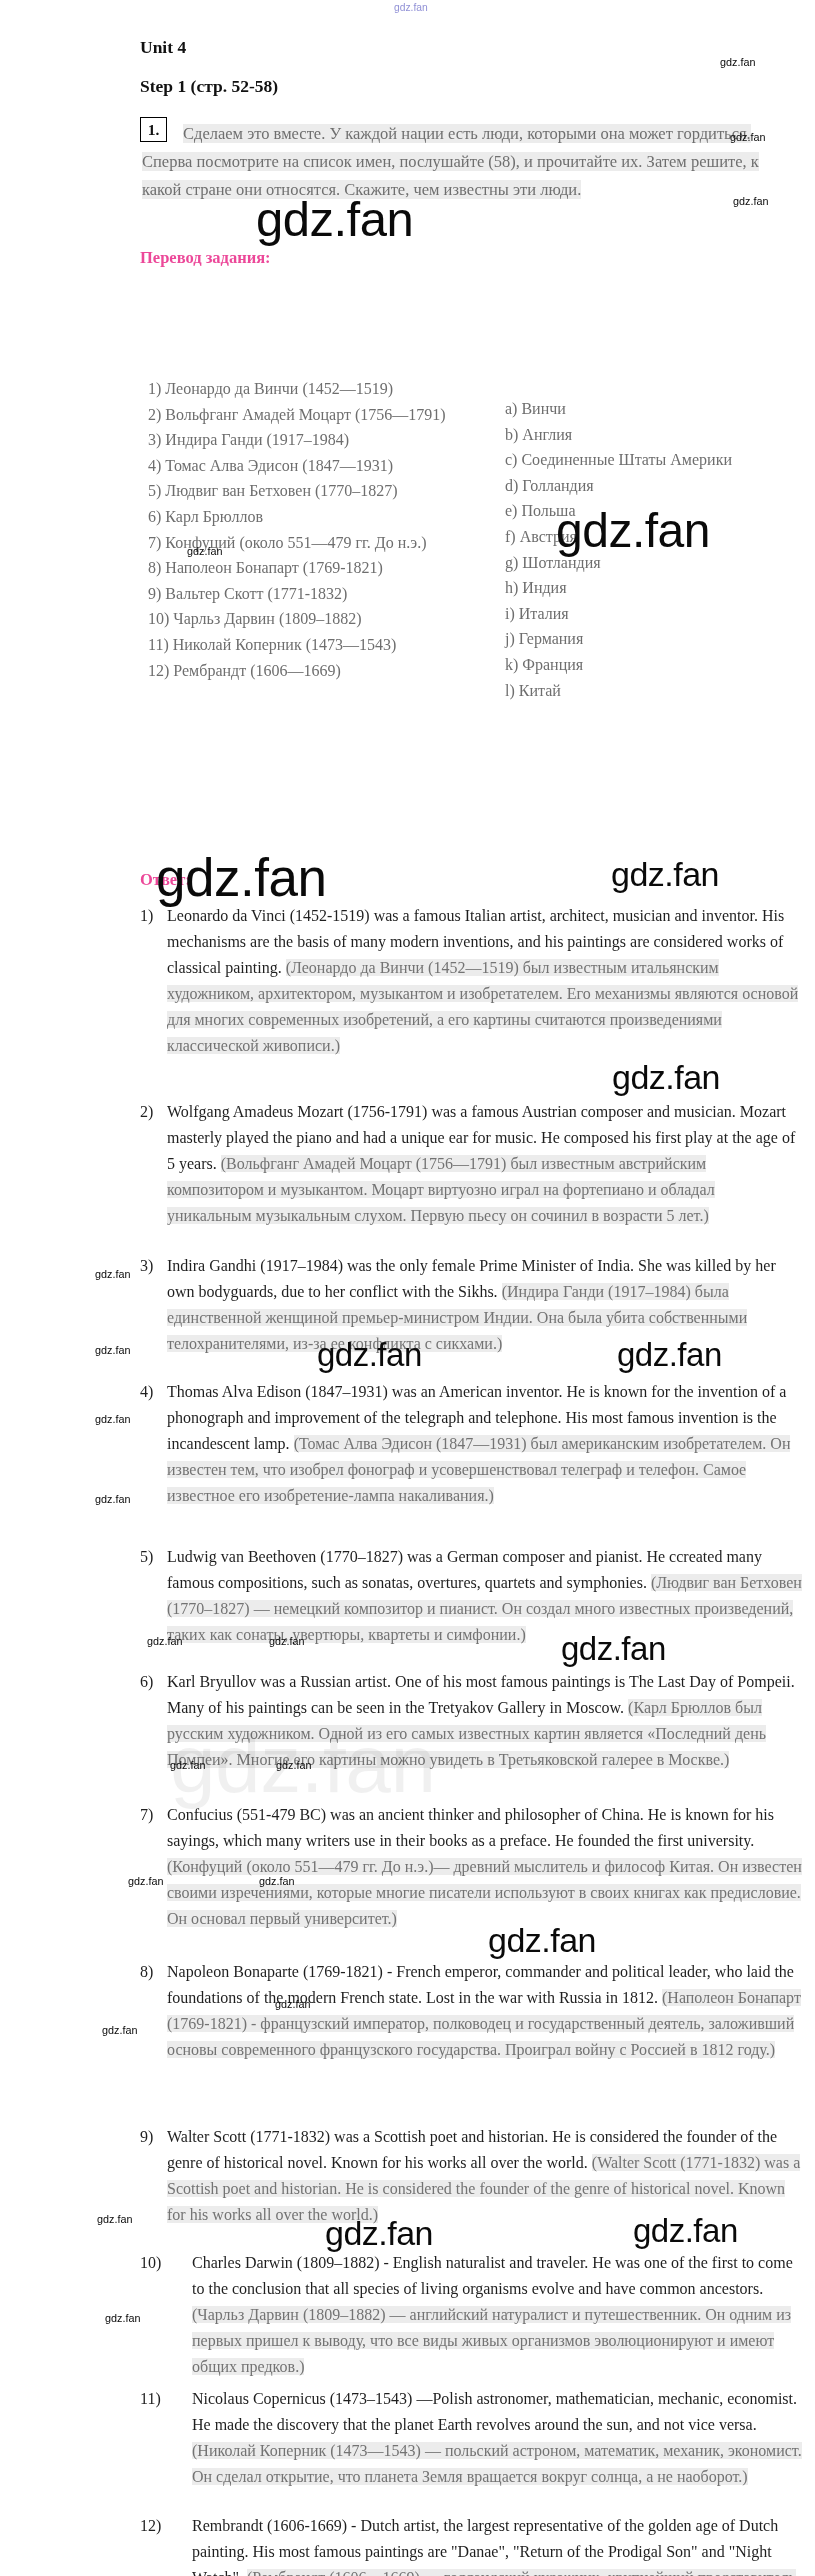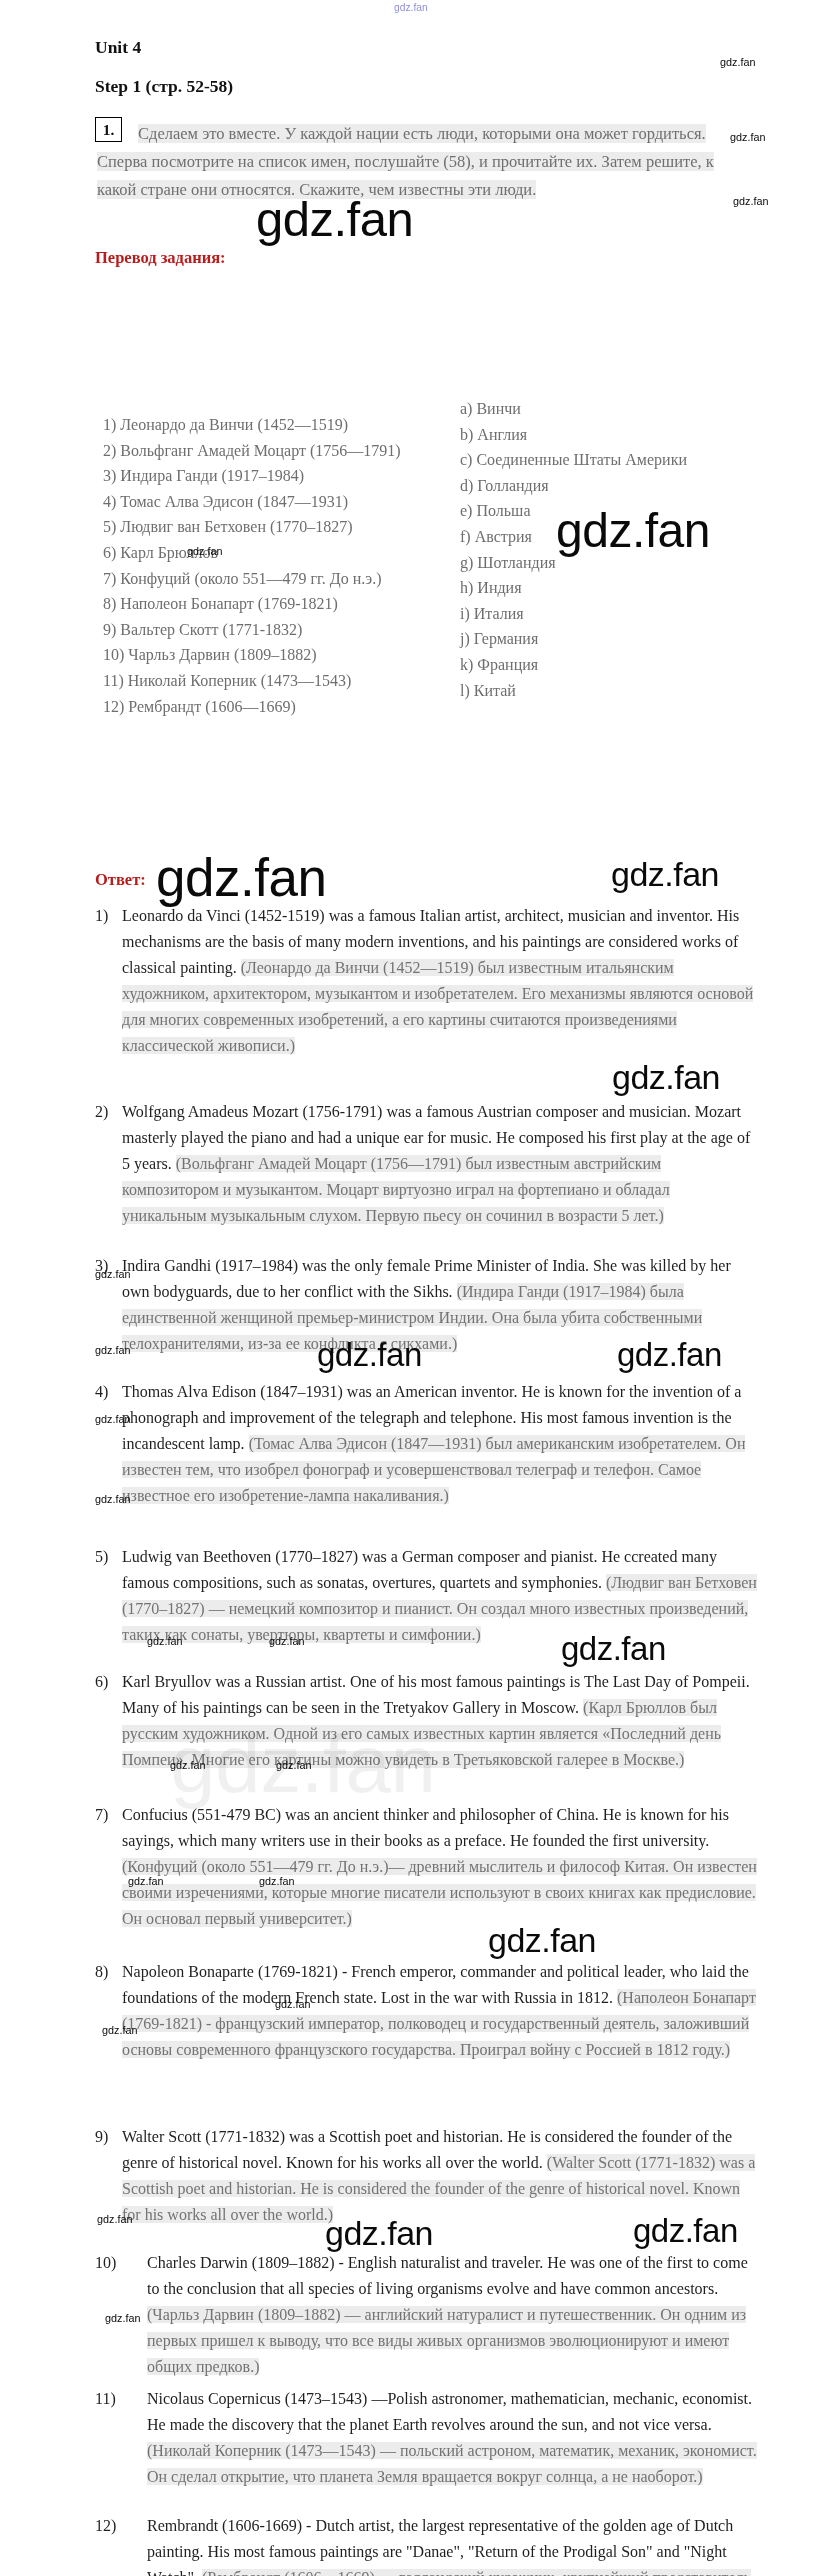--- a/index.html
+++ b/index.html
@@ -4,39 +4,39 @@
 <style>
   html,body{margin:0;padding:0;background:#ffffff;}
   #page{
     position:relative;
     width:815px;
     height:3570px;
     background:#ffffff;
     font-family:"Liberation Serif","DejaVu Serif",serif;
     overflow:hidden;
   }
-  .abs{position:absolute;}
+  .abs{position:absolute;margin-left:45px;}
   .h1{font-size:17.5px;font-weight:bold;color:#111;}
-  .h2{font-size:16.5px;font-weight:bold;color:#b91c1c;}
+  .h2{font-size:16.5px;font-weight:bold;color:#ec4899;}
   .ex-box{
     left:95px;top:117px;width:25px;height:23px;
     border:1.5px solid #000;display:flex;align-items:center;justify-content:center;
     font-size:15.5px;font-weight:bold;color:#111;background:#fff;
   }
   .intro{
     left:97px;top:120px;width:645px;
     font-size:16.5px;line-height:28px;color:#6f6f6f;
     text-indent:41px;
   }
   .band{background:#ececec;box-decoration-break:clone;-webkit-box-decoration-break:clone;}
   .primer{
     left:95px;top:281px;width:648px;
     font-size:16.5px;line-height:27px;color:#8c8c8c;
   }
-  .col-people{left:103px;top:412px;width:299px;font-size:16px;line-height:25.6px;color:#6e6e6e;}
+  .col-people{left:103px;top:376px;width:299px;font-size:16px;line-height:25.6px;color:#6e6e6e;}
   .col-countries{left:460px;top:396px;width:319px;font-size:16px;line-height:25.6px;color:#6e6e6e;}
   .col-people div,.col-countries div{margin:0;}
   .answer-item{
     left:95px;width:662px;
     font-size:16px;line-height:26px;color:#1f1f1f;
     padding-left:27px;box-sizing:border-box;
   }
   .answer-item.wide-num{padding-left:52px;}
   .answer-item .num{position:absolute;left:0;top:0;}
   .ru{color:#737373;}

